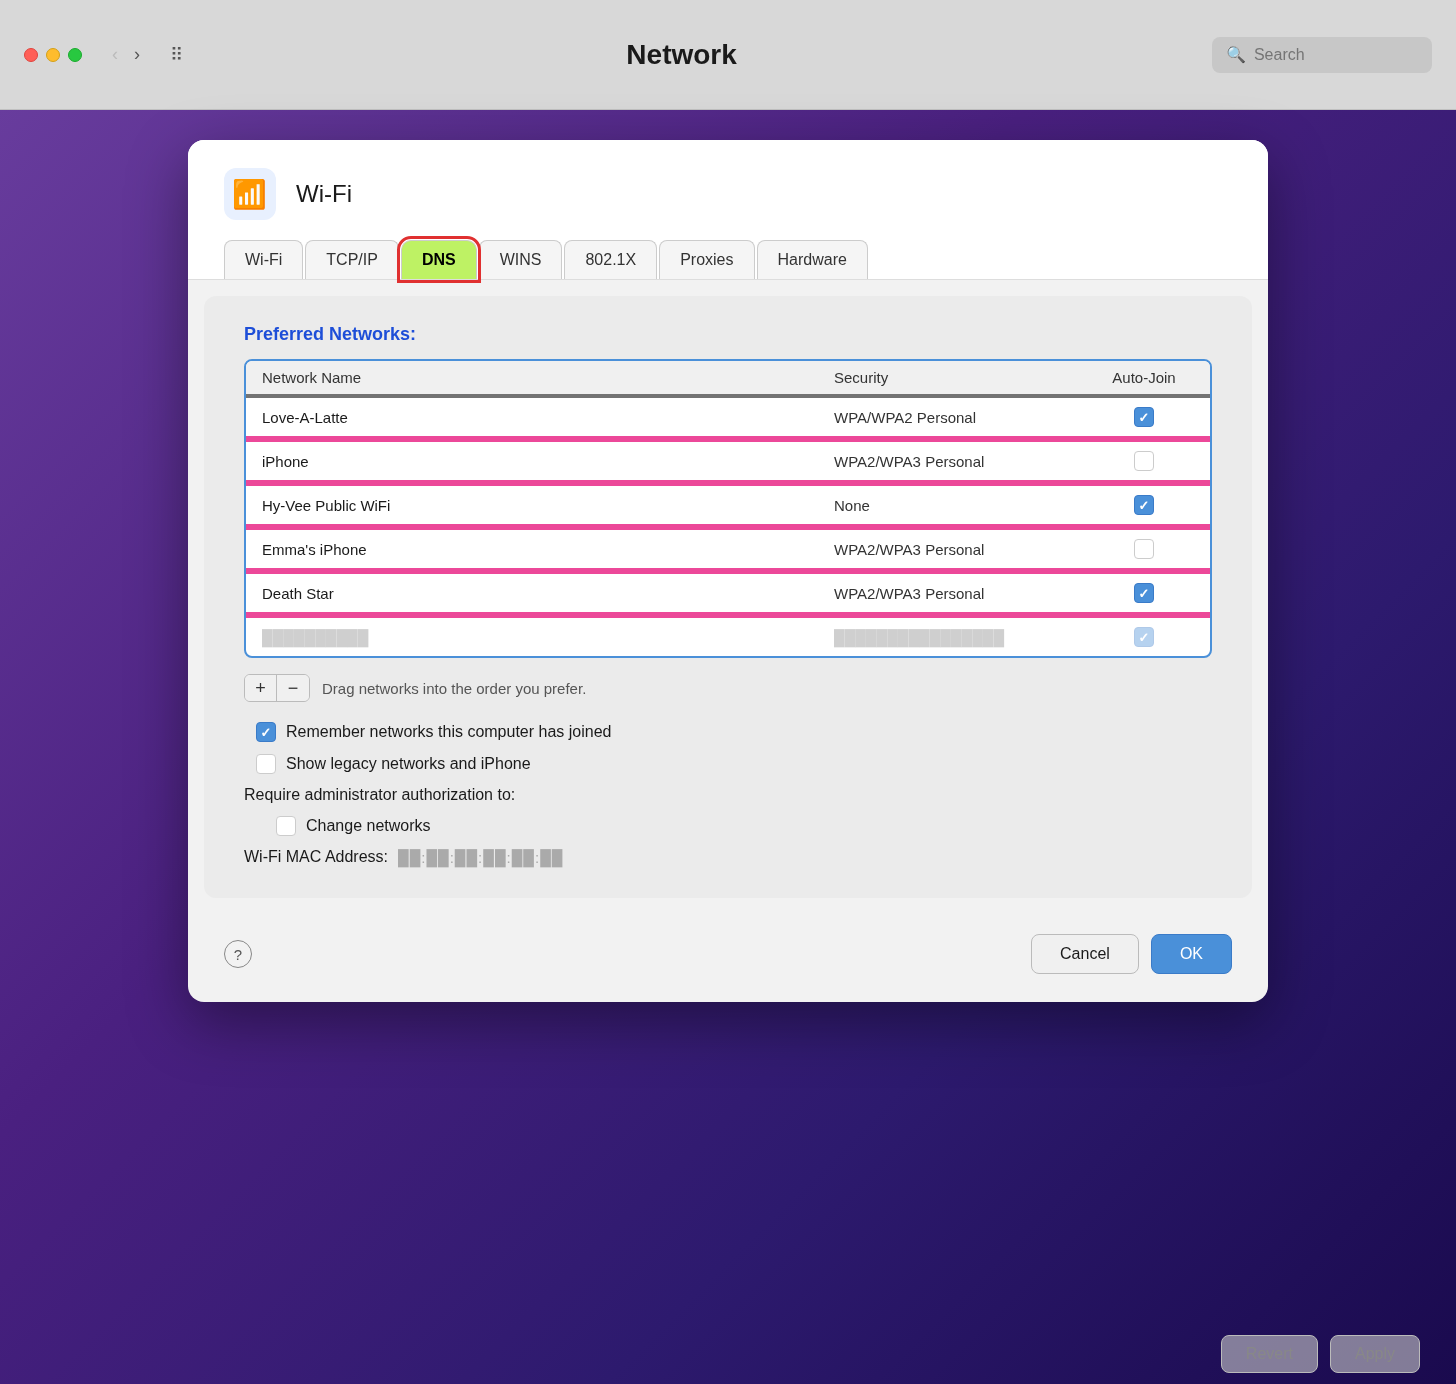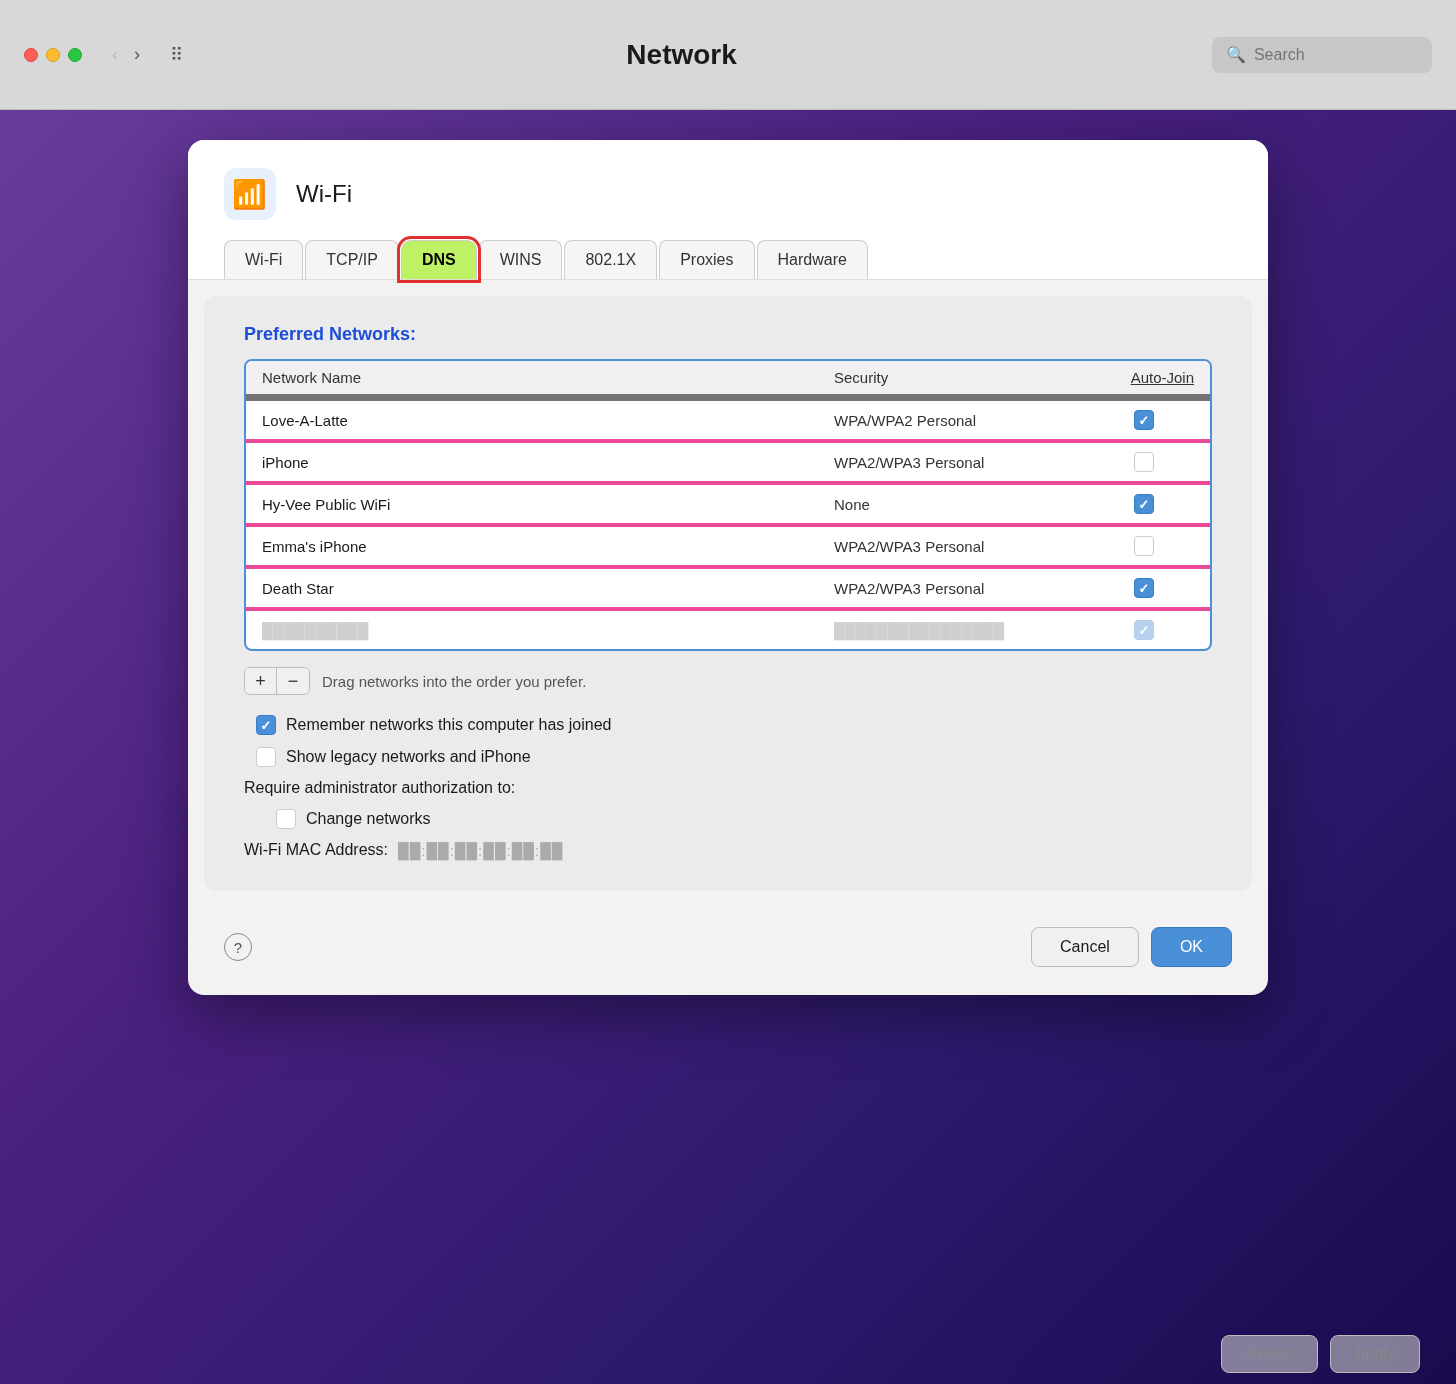--- a/index.html
+++ b/index.html
@@ -209,37 +209,37 @@
       border-radius: 8px;
       overflow: hidden;
       background: white;
       margin-bottom: 16px;
     }
 
     .table-header {
       display: grid;
       grid-template-columns: 1fr 260px 100px;
       background: #f0f0f0;
-      border-bottom: 7px solid #737373;
+      border-bottom: 4px solid #737373;
       padding: 8px 16px;
     }
 
     .table-header-cell {
       font-size: 15px;
       font-weight: 500;
       color: #333;
     }
 
-    .table-header-cell.center { text-align: right; text-decoration: underline; }
+    .table-header-cell.center { text-align: center; }
 
     .table-row {
       display: grid;
       grid-template-columns: 1fr 260px 100px;
       padding: 9px 16px;
-      border-bottom: 4px solid #ec4899;
+      border-bottom: 6px solid #ec4899;
       align-items: center;
     }
 
     .table-row:last-child { border-bottom: none; }
 
     .cell-name {
       font-size: 15px;
       color: #1a1a1a;
     }
 

